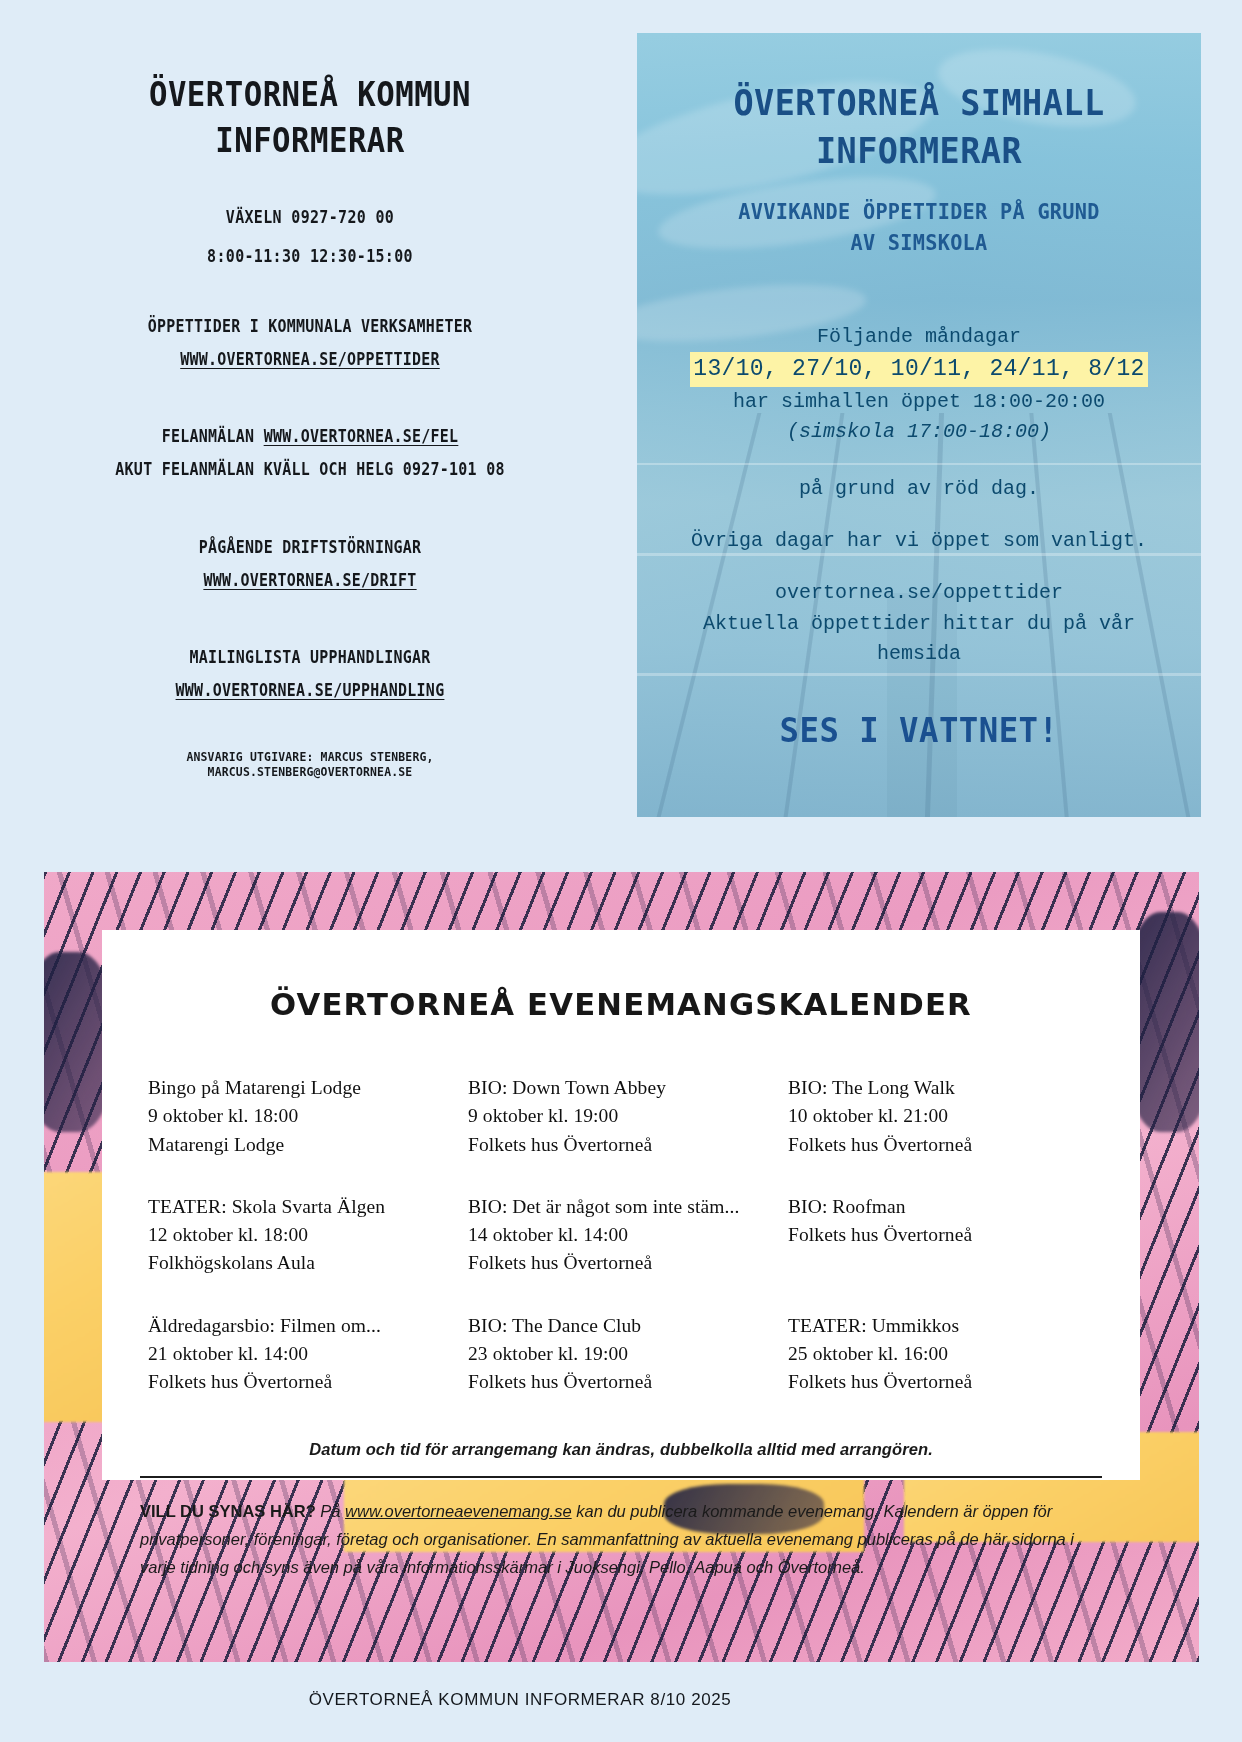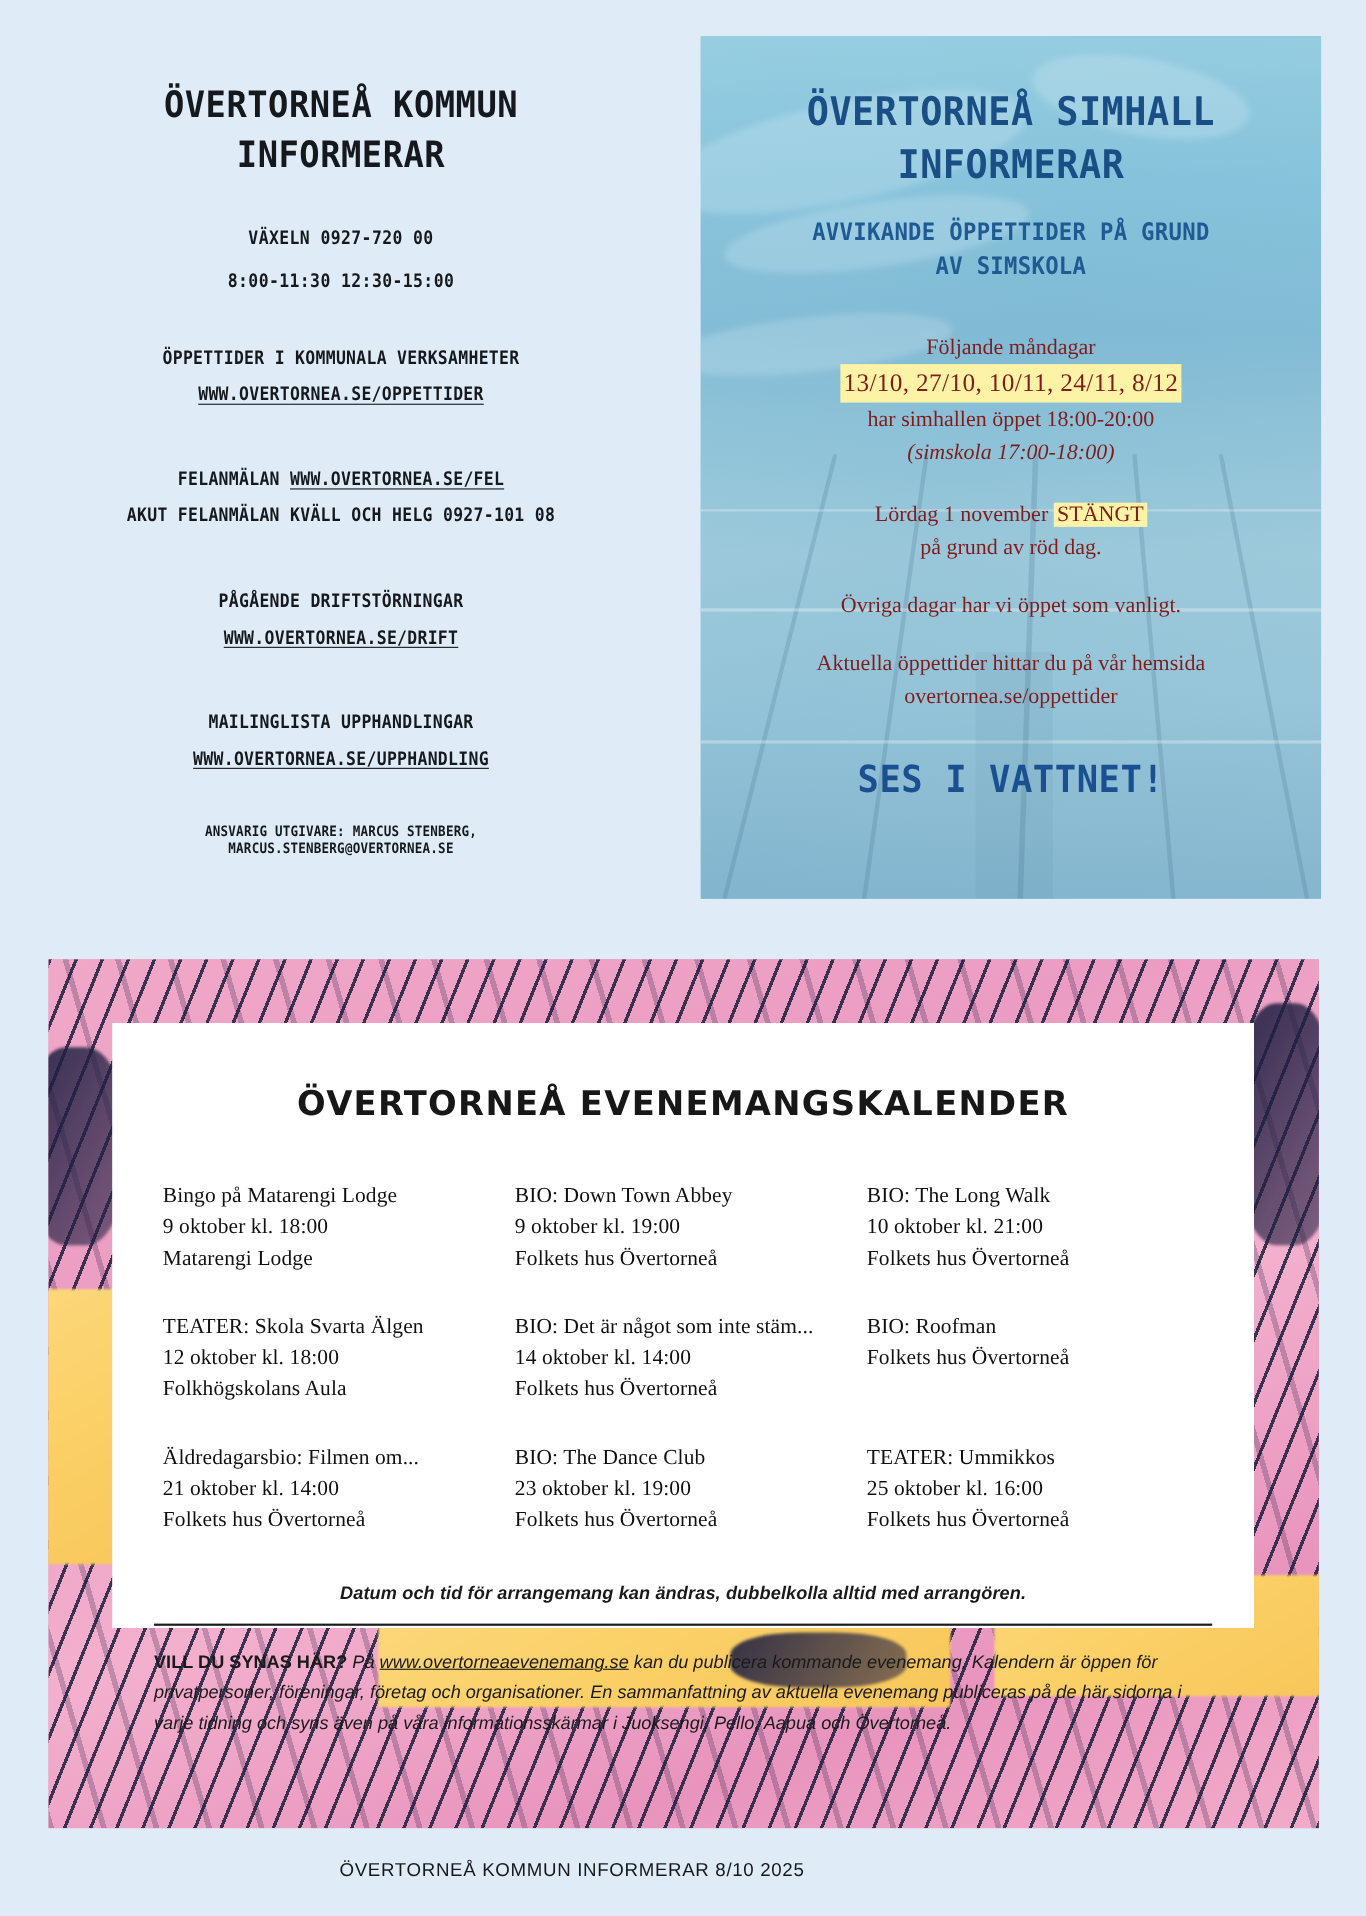--- a/index.html
+++ b/index.html
@@ -135,25 +135,25 @@
     font-weight: bold;
     font-size: 22px;
     line-height: 1.42;
     letter-spacing: 0.3px;
     text-transform: uppercase;
     color: #1f5a92;
     margin-top: 22px;
     transform: scaleX(0.92);
   }
   .pool-body {
-    margin-top: 42px;
-    font-family: Liberation Serif, serif;
+    margin-top: 63px;
+    font-family: Liberation Mono, monospace;
     font-size: 20px;
     line-height: 1.52;
-    color: #7f1d1d;
+    color: #0c4a6e;
   }
   .hl {
     background: #fdf3a6;
     padding: 0 3px;
   }
   .pool-dates {
     font-size: 23px;
     letter-spacing: 0.3px;
     display: inline-block;
   }
@@ -350,31 +350,30 @@
       </div>
 
       <div class="pool-body">
         <div>Följande måndagar</div>
         <div><span class="hl pool-dates">13/10, 27/10, 10/11, 24/11, 8/12</span></div>
         <div>har simhallen öppet 18:00-20:00</div>
         <div class="pool-ital">(simskola 17:00-18:00)</div>
 
         <div class="pool-gap"></div>
 
-        <div><span>Lördag 1 november </span><span class="hl">STÄNGT</span></div>
         <div>på grund av röd dag.</div>
 
         <div class="pool-small-gap"></div>
 
         <div>Övriga dagar har vi öppet som vanligt.</div>
 
         <div class="pool-small-gap"></div>
 
+        <div>overtornea.se/oppettider</div>
         <div>Aktuella öppettider hittar du på vår hemsida</div>
-        <div>overtornea.se/oppettider</div>
       </div>
 
       <div class="pool-cta">SES I VATTNET!</div>
     </div>
   </div>
 </div>
 
 <div class="cal-section">
   <div class="marble">
     <div class="marble-yellow" style="left:-10px; top:300px; width:130px; height:250px;"></div>

